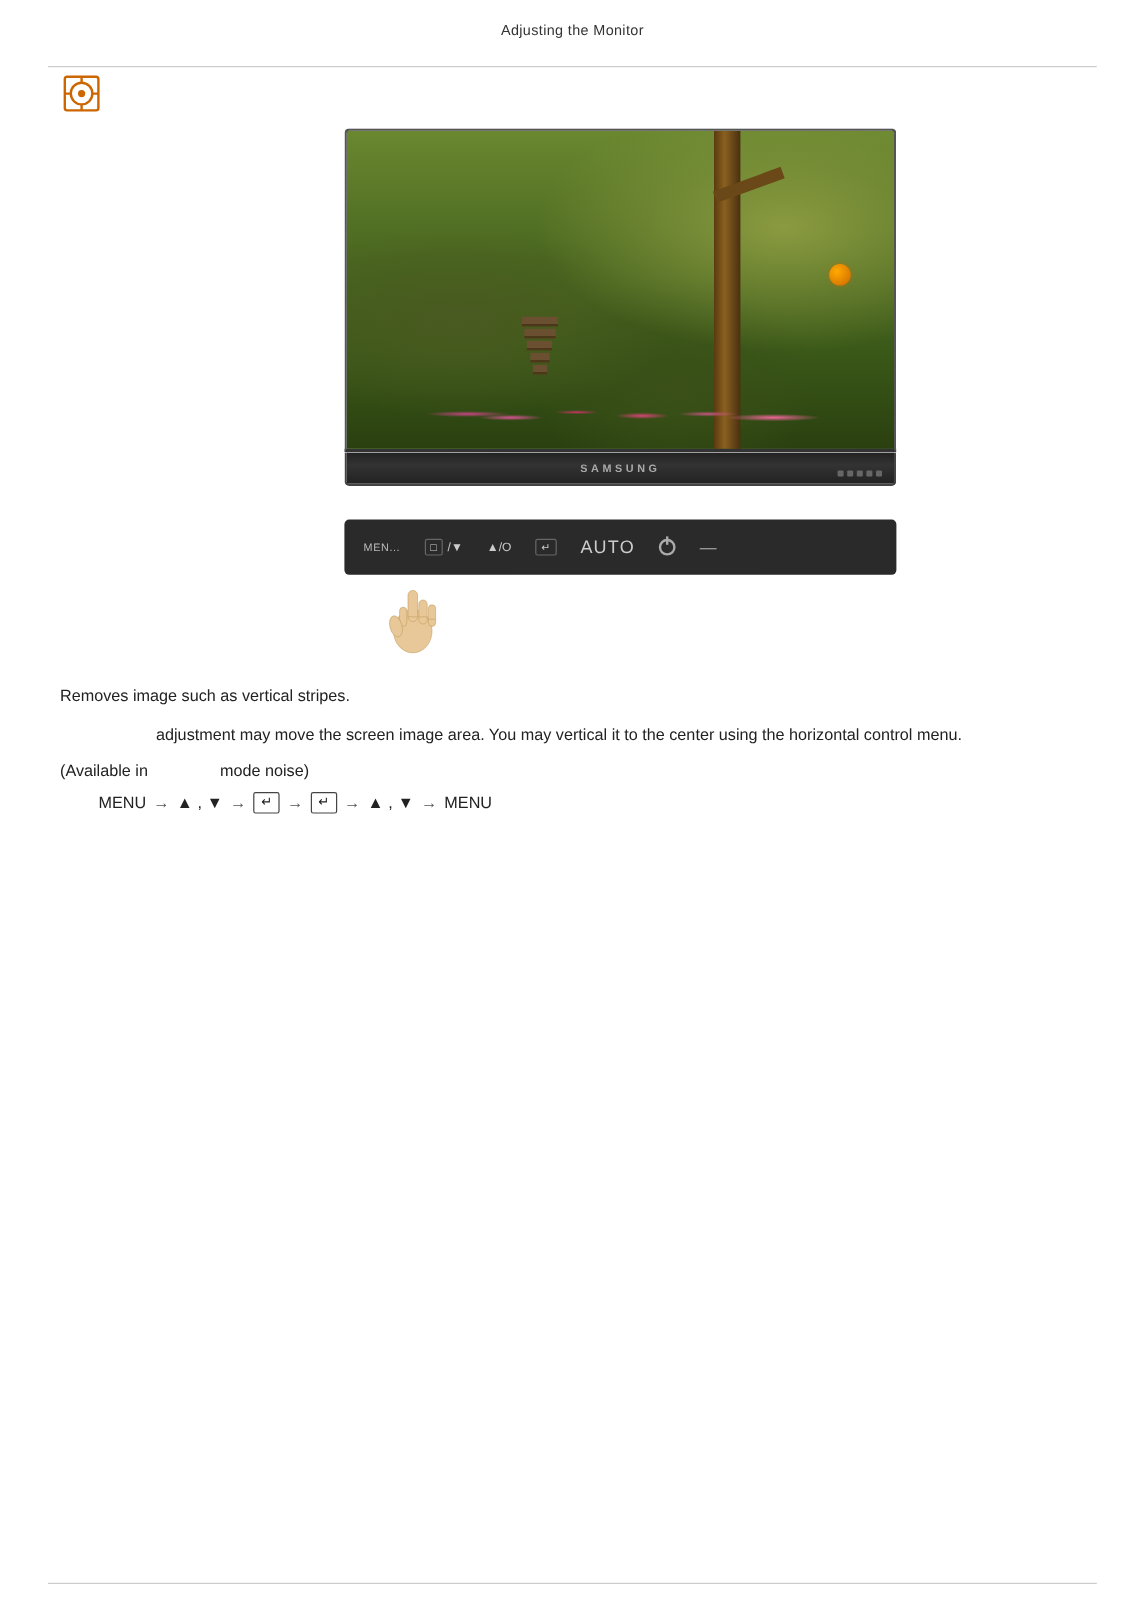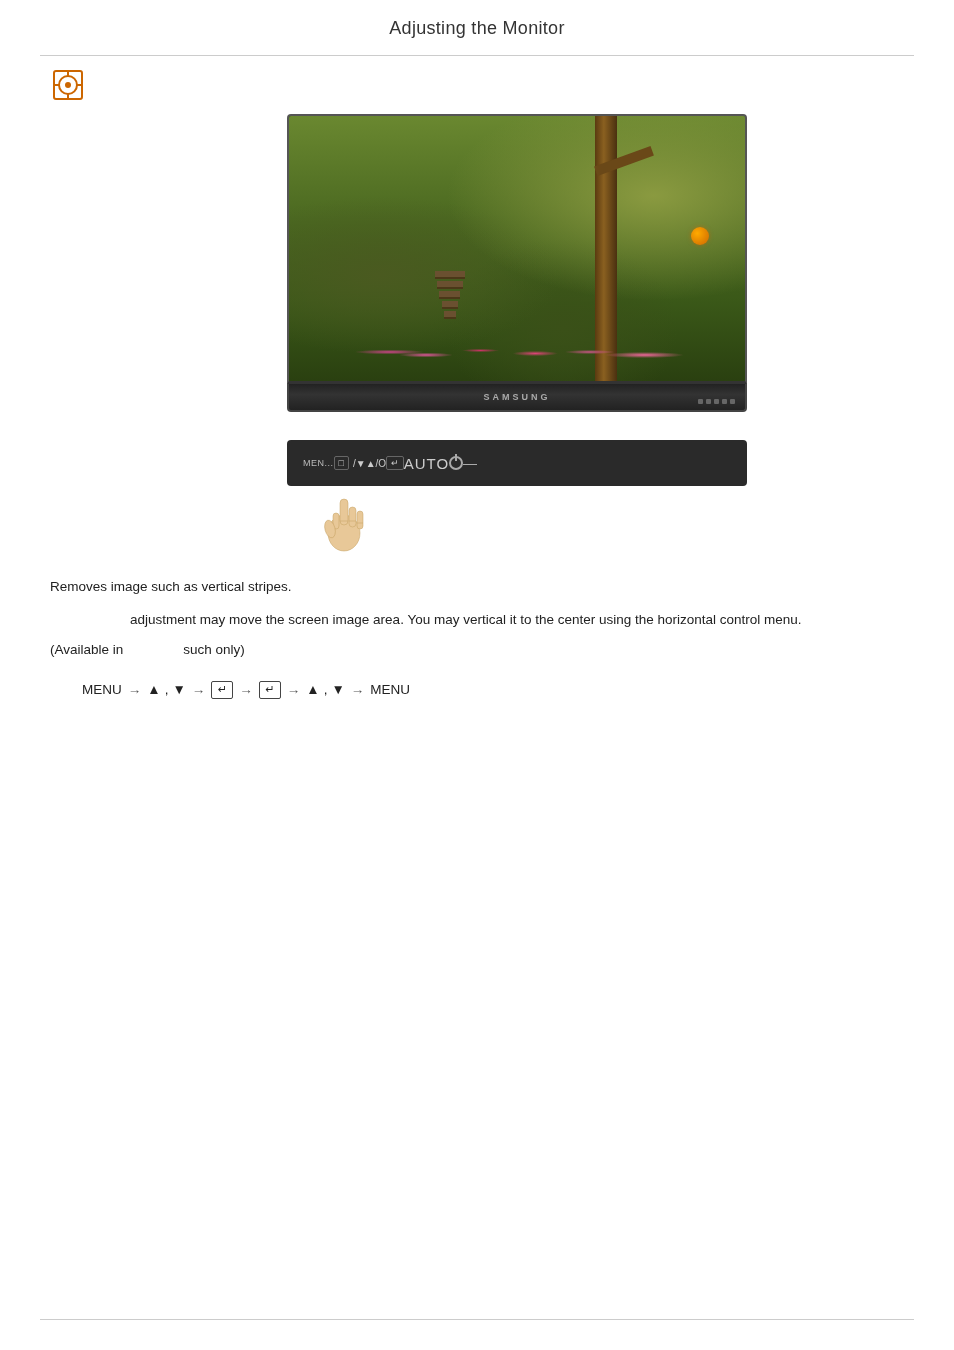--- a/index.html
+++ b/index.html
@@ -32,21 +32,21 @@
       bottom: 30px;
       left: 40px;
       right: 40px;
       height: 1px;
       background: #ccc;
     }
 
     .header {
       text-align: center;
       padding: 18px 0 10px 0;
-      font-size: 18px;
+      font-size: 12px;
       color: #333;
       letter-spacing: 0.3px;
     }
 
     .icon-coarse {
       display: inline-flex;
       align-items: center;
       justify-content: center;
       margin: 18px 0 0 50px;
       width: 36px;
@@ -203,20 +203,21 @@
       margin-top: 16px;
       width: 460px;
     }
 
     .control-bar {
       display: flex;
       align-items: center;
       background: #2a2a2a;
       border-radius: 4px;
       padding: 8px 16px;
+      gap: 20px;
       height: 46px;
       position: relative;
     }
 
     .ctrl-label {
       color: #bbb;
       font-size: 9px;
       letter-spacing: 0.5px;
     }
 
@@ -296,21 +297,21 @@
       font-size: 13.5px;
       line-height: 1.7;
       color: #222;
       margin-left: 80px;
       margin-bottom: 10px;
     }
 
     .avail-text {
       font-size: 13.5px;
       color: #222;
-      margin-bottom: 24px;
+      margin-bottom: 10px;
       display: flex;
       align-items: flex-end;
       gap: 0;
     }
 
     .menu-nav {
       font-size: 13.5px;
       color: #222;
       display: flex;
       align-items: center;
@@ -441,21 +442,21 @@
 <div class="content-area">
   <p class="content-text">Removes image such as vertical stripes.</p>
 
   <p class="indent-text">
     <span>adjustment may move the screen image area. You may vertical it to the center using the horizontal control menu.</span>
   </p>
 
   <div class="avail-text">
     <span>(Available in</span>
     <span style="display:inline-block; width:60px;"></span>
-    <span>such only)</span>
+    <span>mode noise)</span>
   </div>
 
   <div class="menu-nav">
     <span>MENU</span>
     <span class="separator">→</span>
     <span>▲</span>
     <span>,</span>
     <span>▼</span>
     <span class="separator">→</span>
     <span class="nav-box">↵</span>

